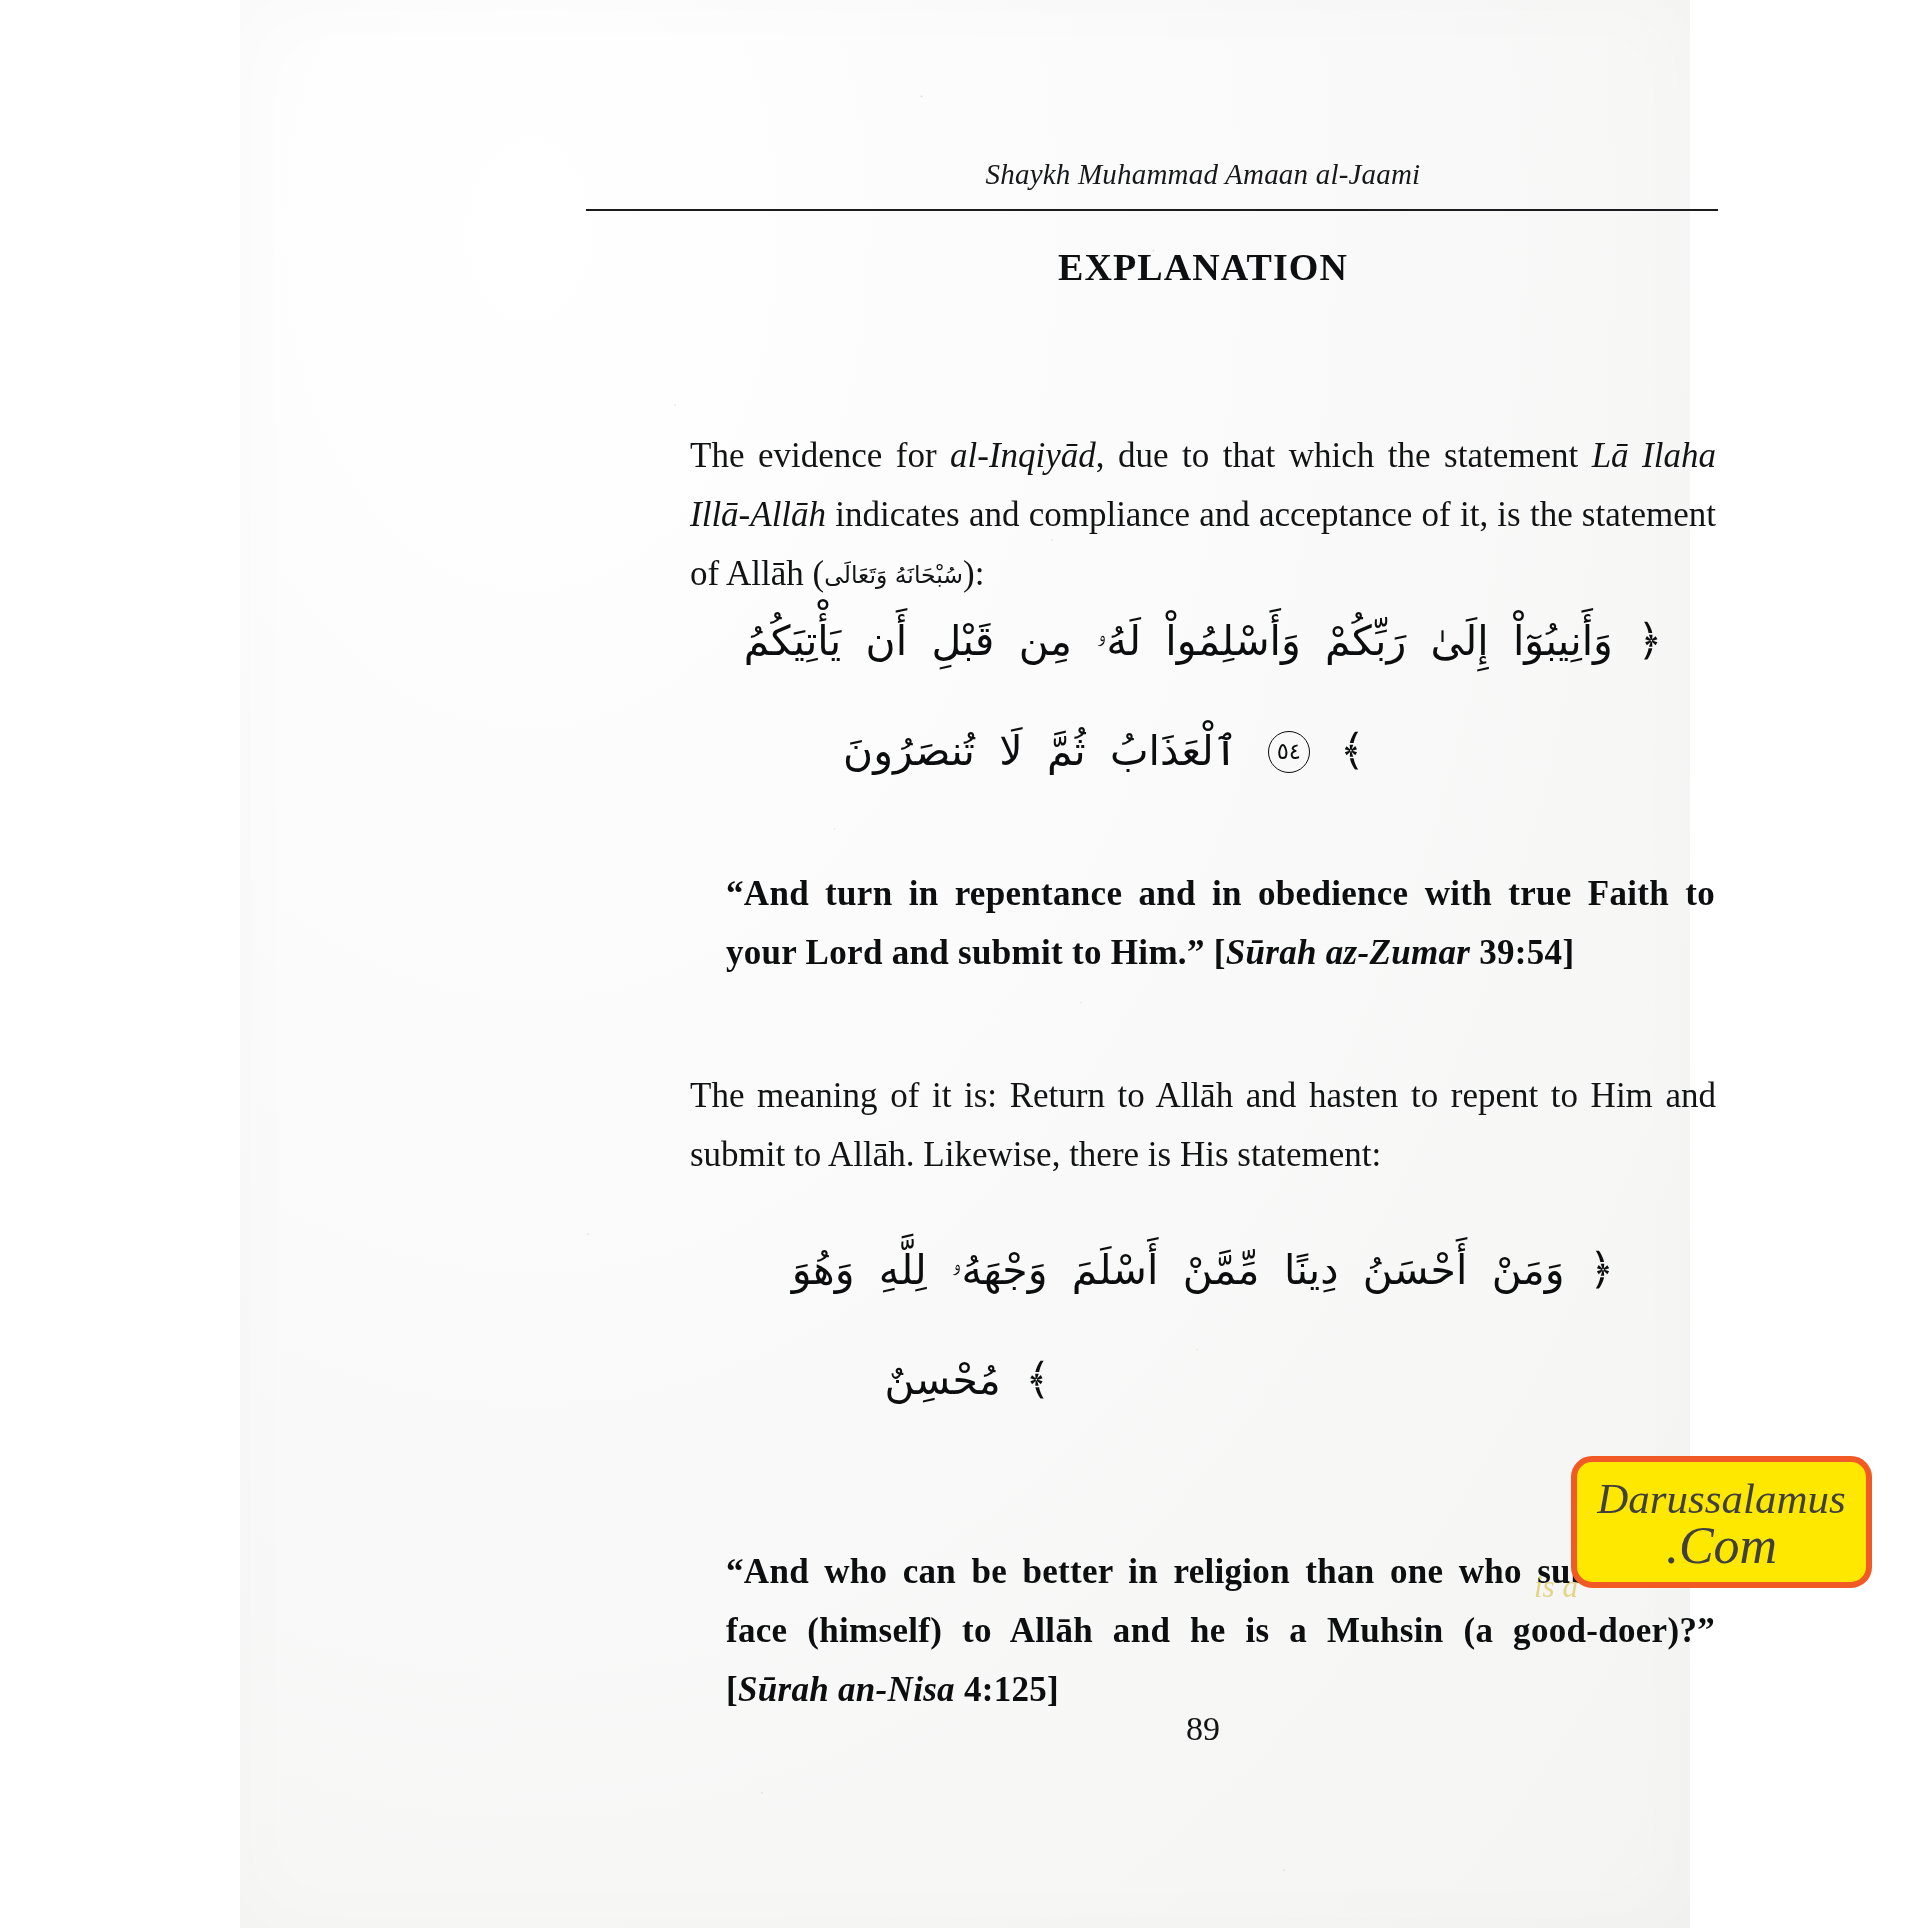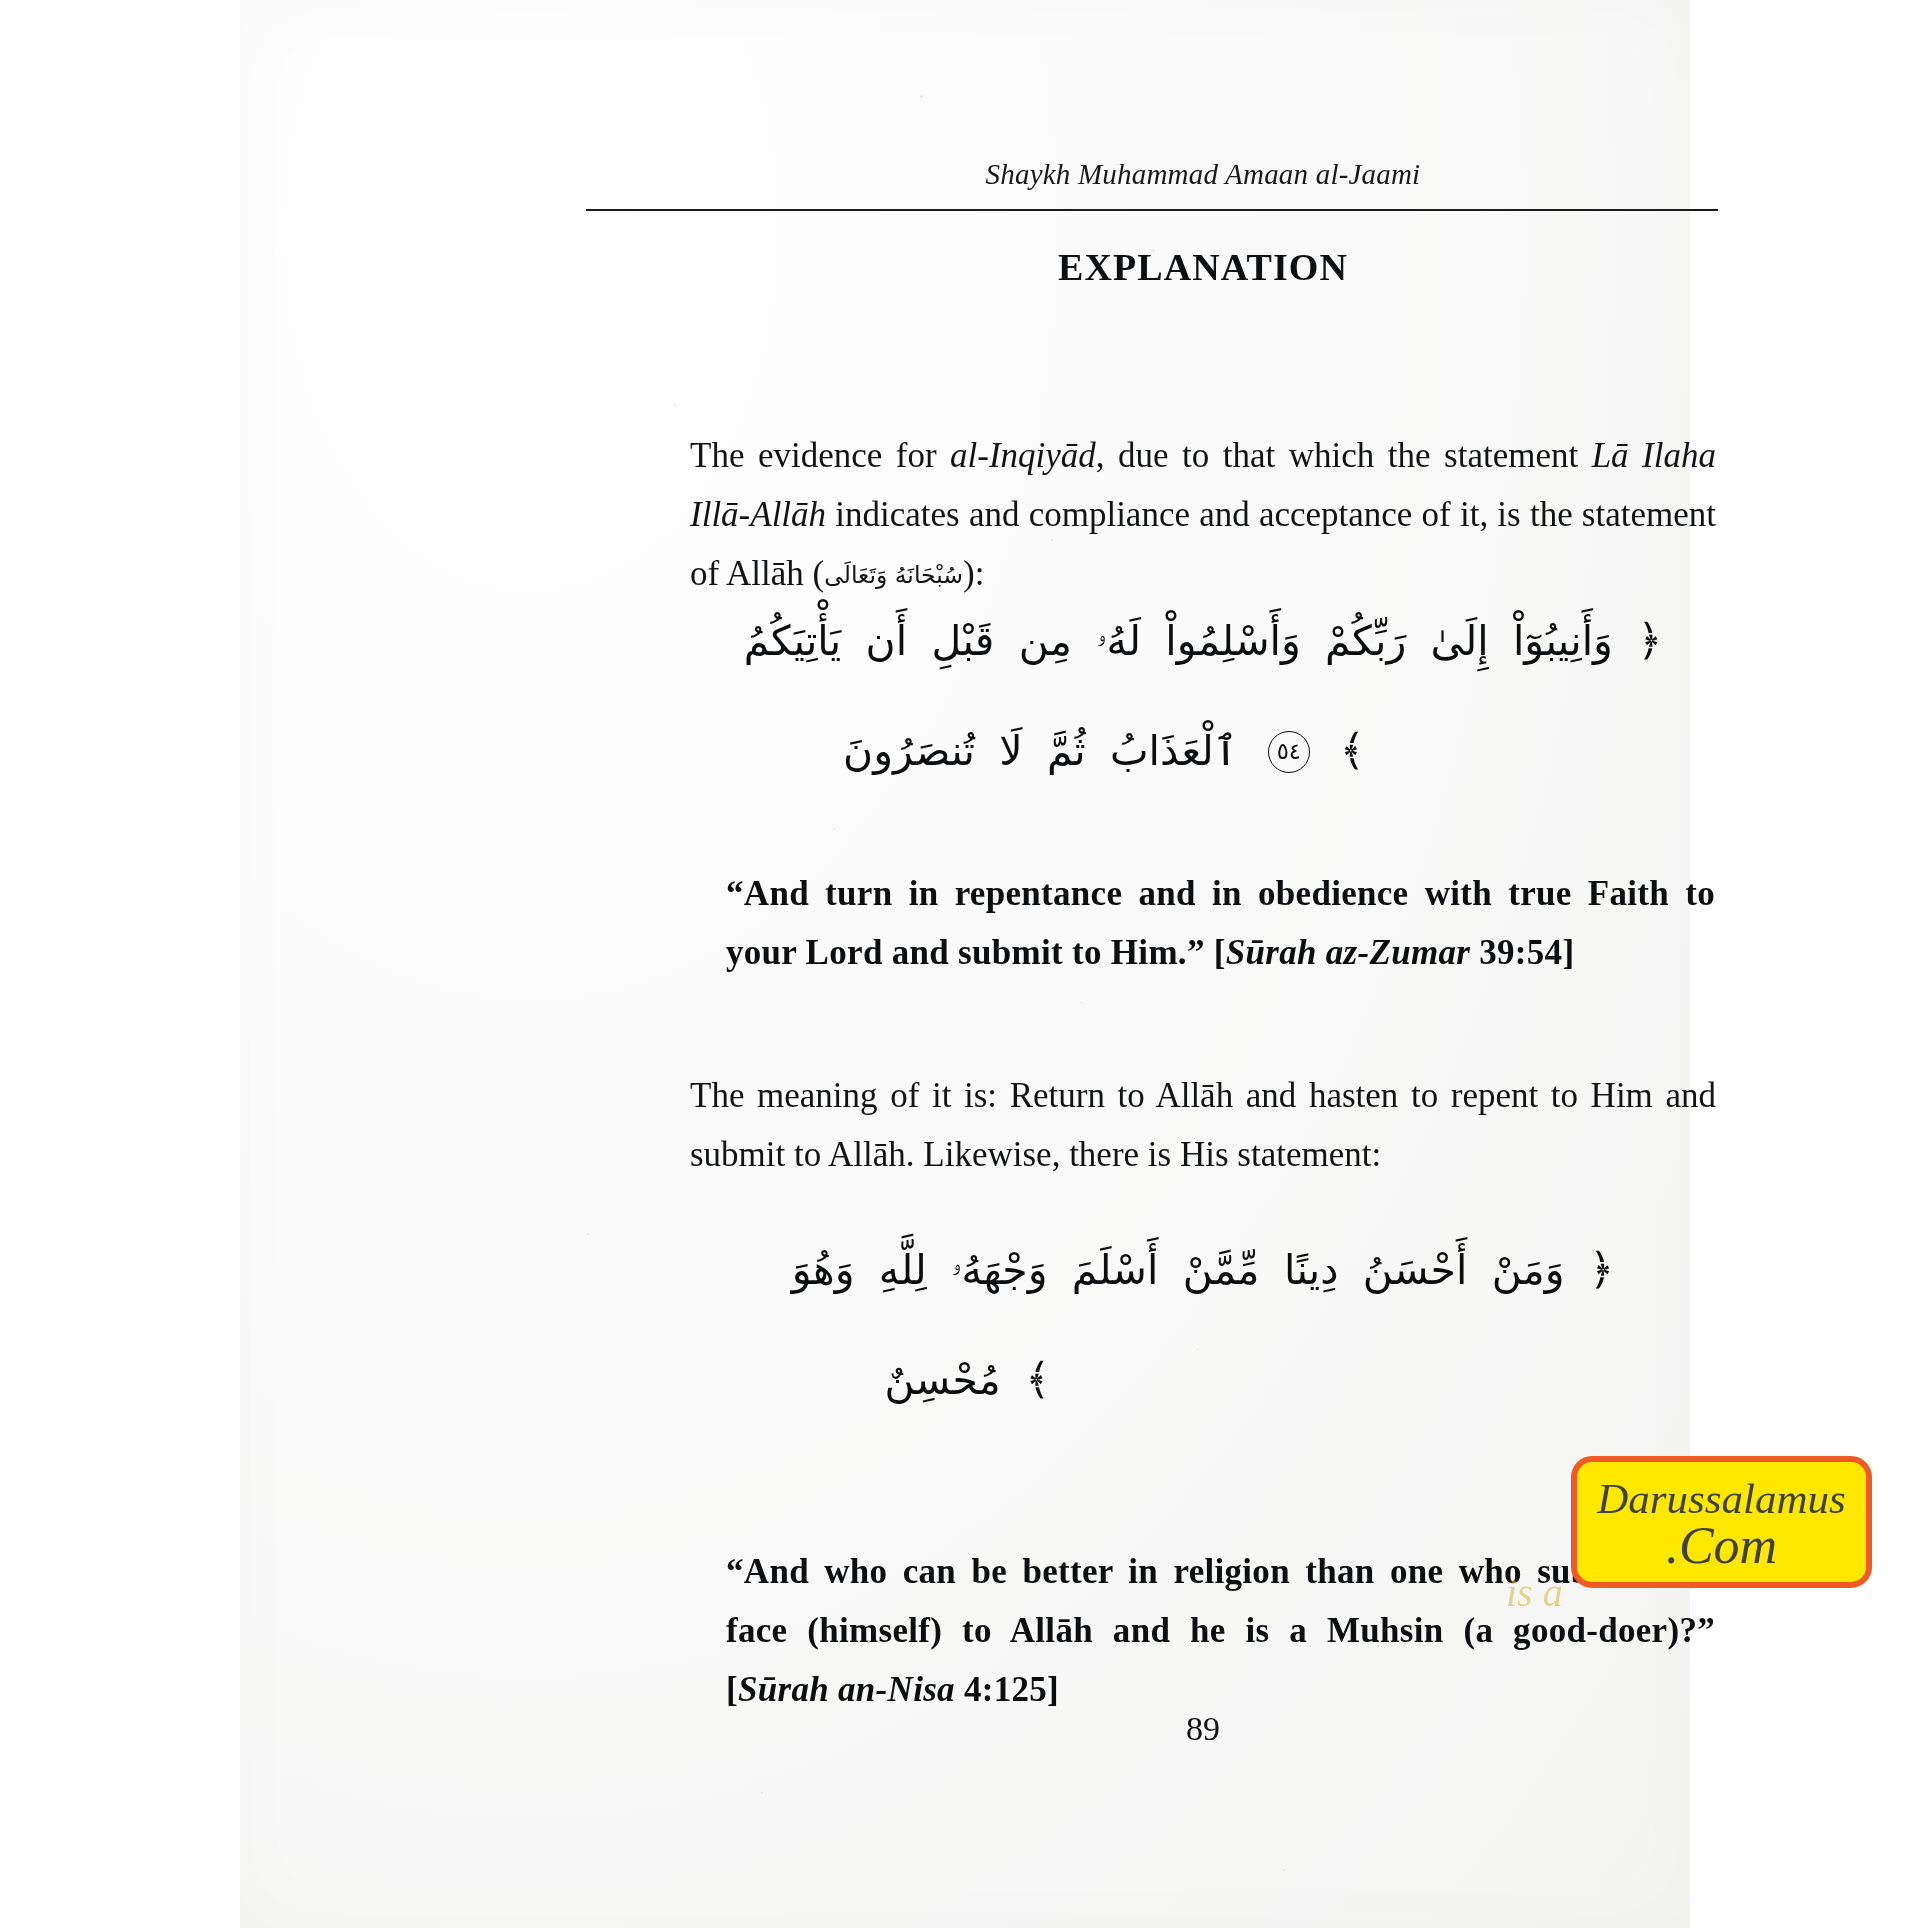--- a/index.html
+++ b/index.html
@@ -204,21 +204,21 @@
   
   .wm-ghost {
     position: absolute;
     font-style: italic;
     font-family: "Liberation Serif", "DejaVu Serif", serif;
     color: rgba(210,185,40,0.55);
     z-index: 4;
     pointer-events: none;
   }
   .wm-ghost.g1 { left: 1330px; top: 1505px; font-size: 42px; }
-  .wm-ghost.g2 { left: 1266px; top: 1569px; font-size: 40px; }
+  .wm-ghost.g2 { left: 1294px; top: 1569px; font-size: 31px; }
 </style>
 </head>
 <body>
 
 <div id="page-sheet">
 
   <div id="content">
 
     <div class="running-head">Shaykh Muhammad Amaan al-Jaami</div>
     <div class="head-rule"></div>

